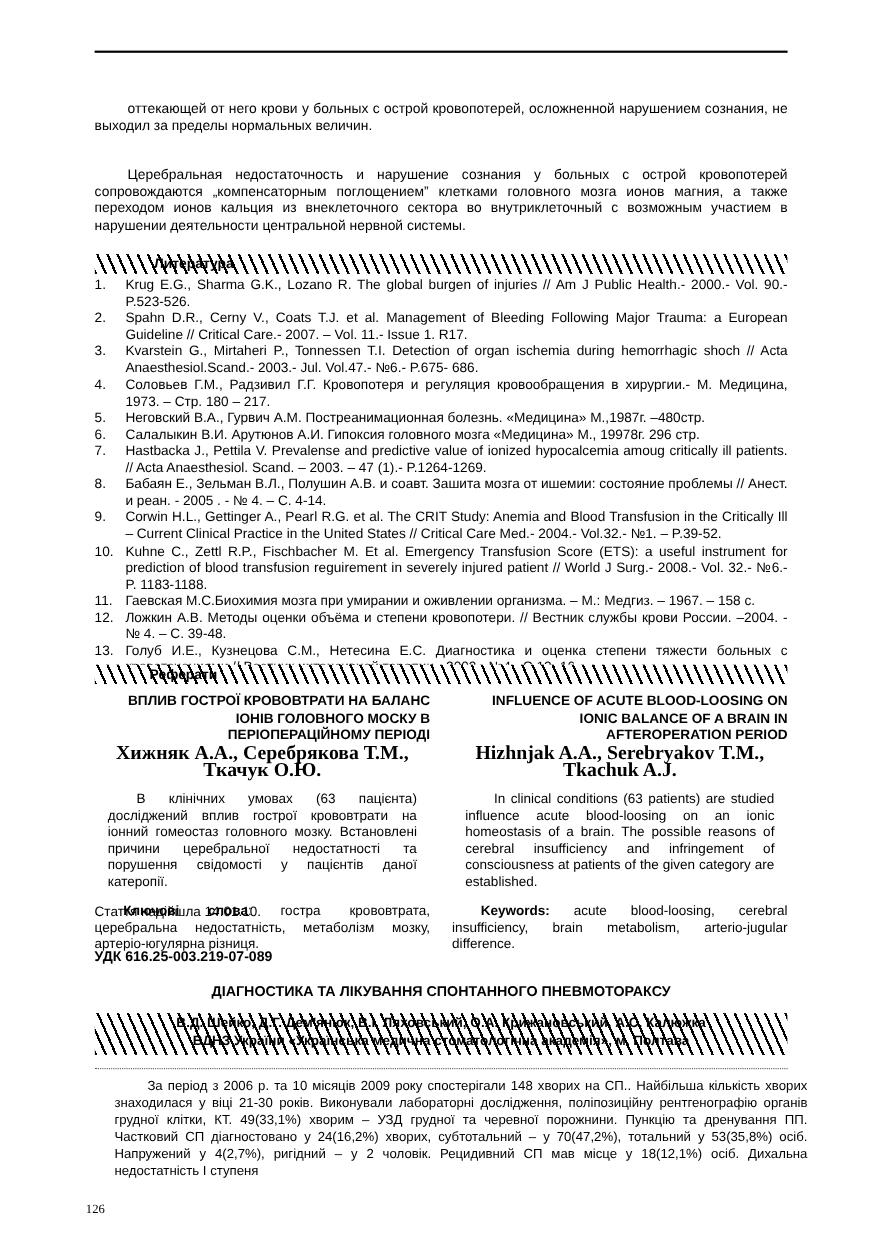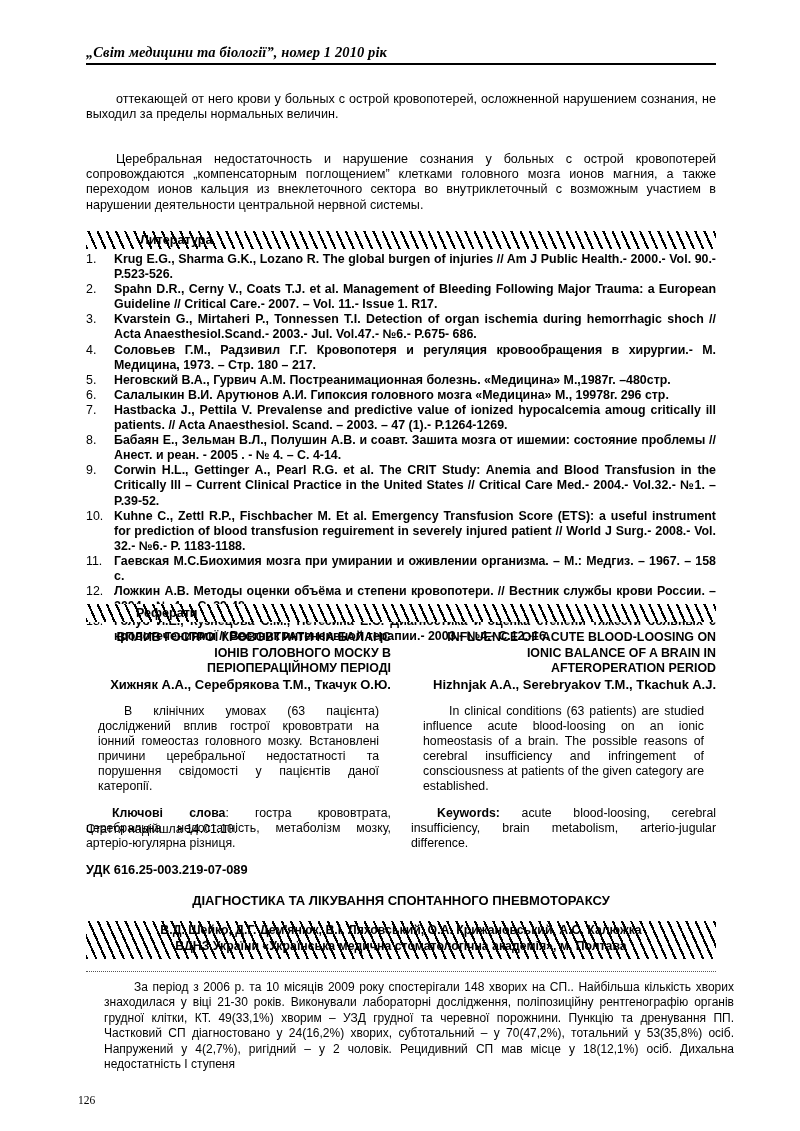--- a/index.html
+++ b/index.html
@@ -96,21 +96,20 @@
     margin: 0;
   }
   .ref-num {
     flex: 0 0 28px;
     white-space: nowrap;
   }
   .ref-text {
     flex: 1 1 auto;
     text-align: justify;
     text-justify: inter-word;
-    font-weight: bold;
   }
 
   
   .abstracts {
     position: absolute;
     left: 86px;
     top: 630px;
     width: 630px;
     display: flex;
     gap: 20px;
@@ -121,24 +120,25 @@
     line-height: 15.0px;
   }
   .abs-title {
     text-align: right;
     font-weight: bold;
     font-size: 12.4px;
     line-height: 15.6px;
     margin: 0;
   }
   .abs-authors {
-    text-align: right;
-    font-weight: bold;
-    font-size: 13px;
+    text-align: center;
+    font-weight: bold;
+    font-size: 18px;
     margin: 0 0 1px 0;
+    font-family: Liberation Serif, serif;
   }
   .abs-para {
     margin: 12px;
     text-align: justify;
     text-justify: inter-word;
     text-indent: 26px;
   }
   .abs-kw {
     margin: 0;
     text-align: justify;
@@ -228,21 +228,20 @@
     font-family: "Liberation Serif", serif;
     font-size: 11.5px;
   }
 </style>
 </head>
 <body>
 
 <div class="page">
 
   <div class="runhead">
-    <div class="runhead-text">„Світ медицини та біології”, номер 1 2010 рік</div>
     <div class="runhead-rule"></div>
   </div>
 
   <div class="body-block indent" style="top:92px;">оттекающей от него крови у больных с острой кровопотерей, осложненной нарушением сознания, не выходил за пределы нормальных величин.</div>
 
 
   <div class="body-block indent" style="top:152px;">Церебральная недостаточность и нарушение сознания у больных с острой кровопотерей сопровождаются „компенсаторным поглощением” клетками головного мозга ионов магния, а также переходом ионов кальция из внеклеточного сектора во внутриклеточный с возможным участием в нарушении деятельности центральной нервной системы.</div>
 
   <div class="hatch-bar" style="top:231px; height:18px;">
     <div class="hatch-bg"></div>

